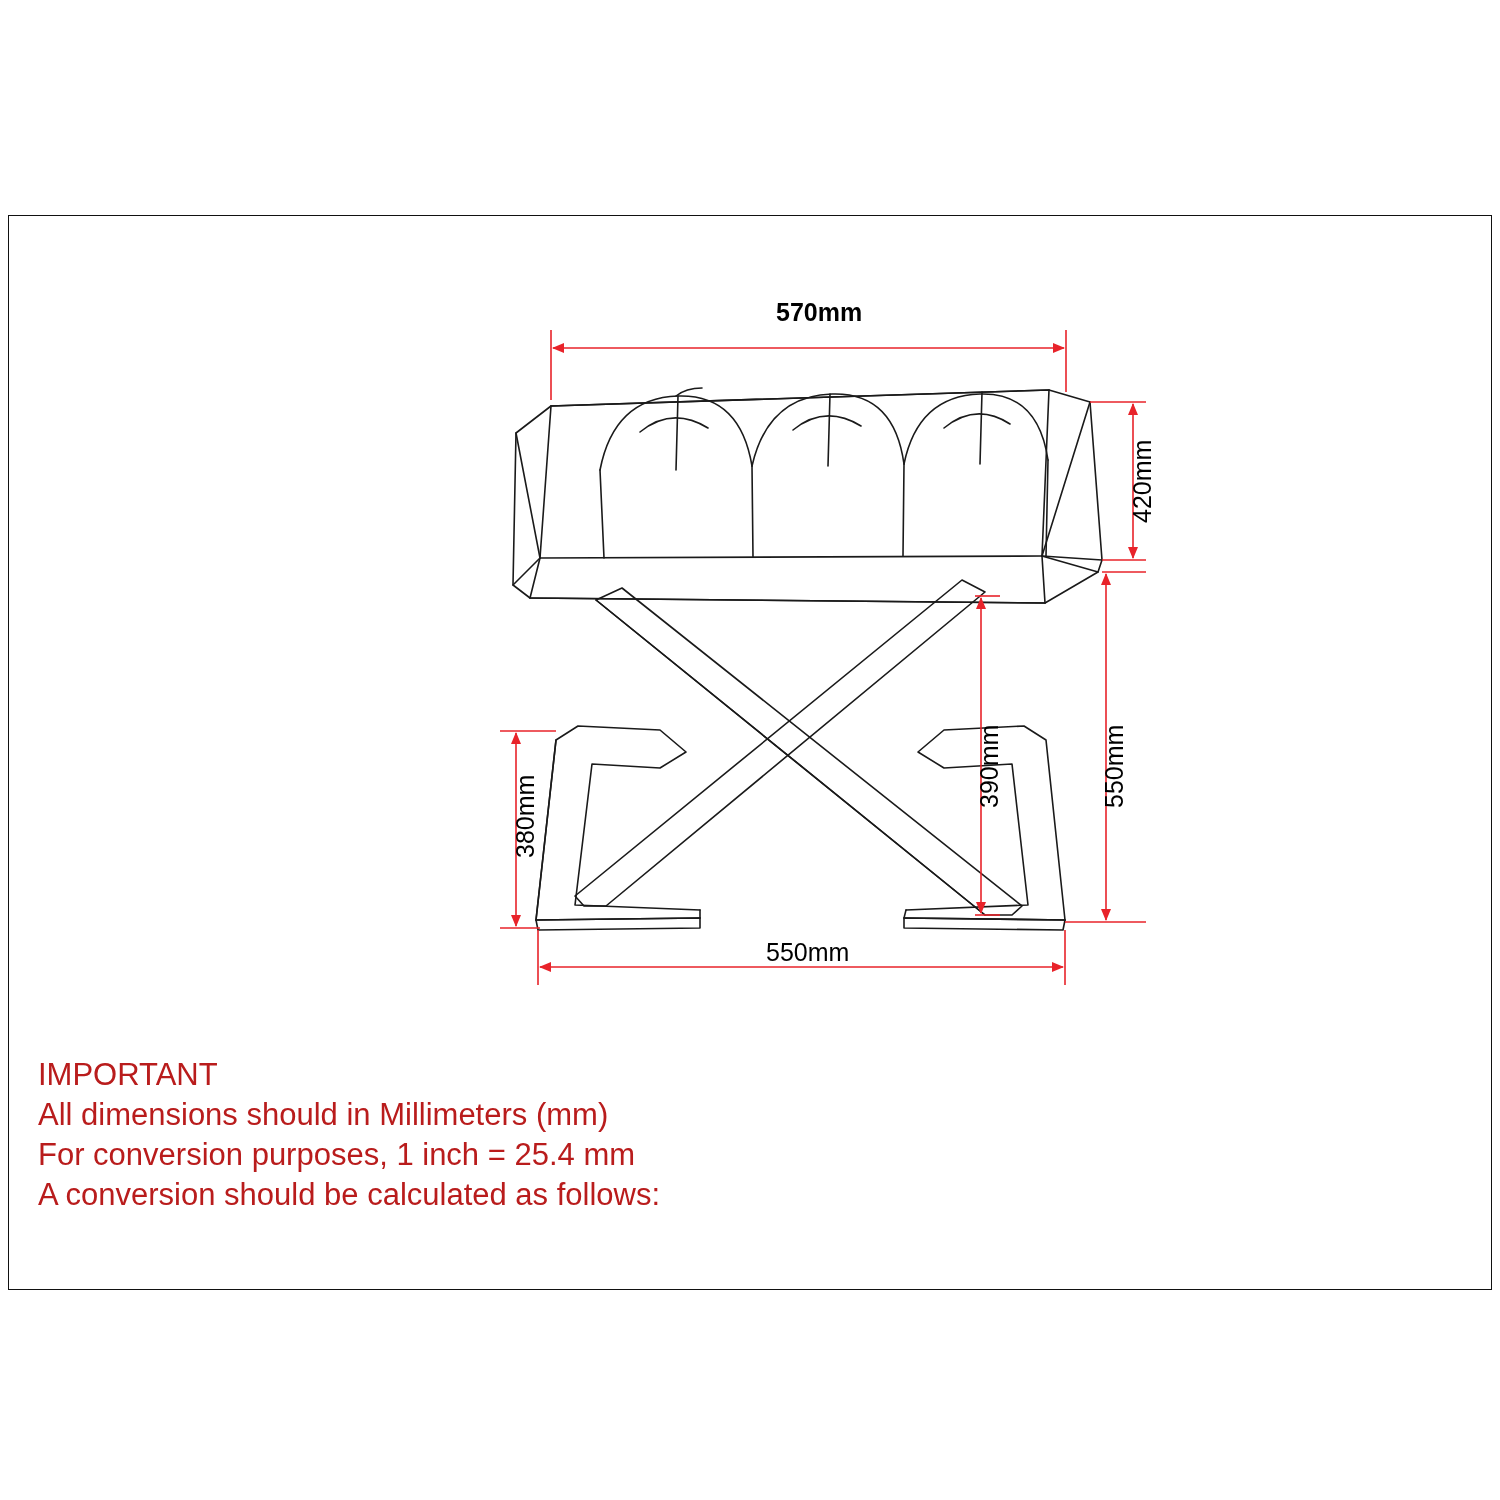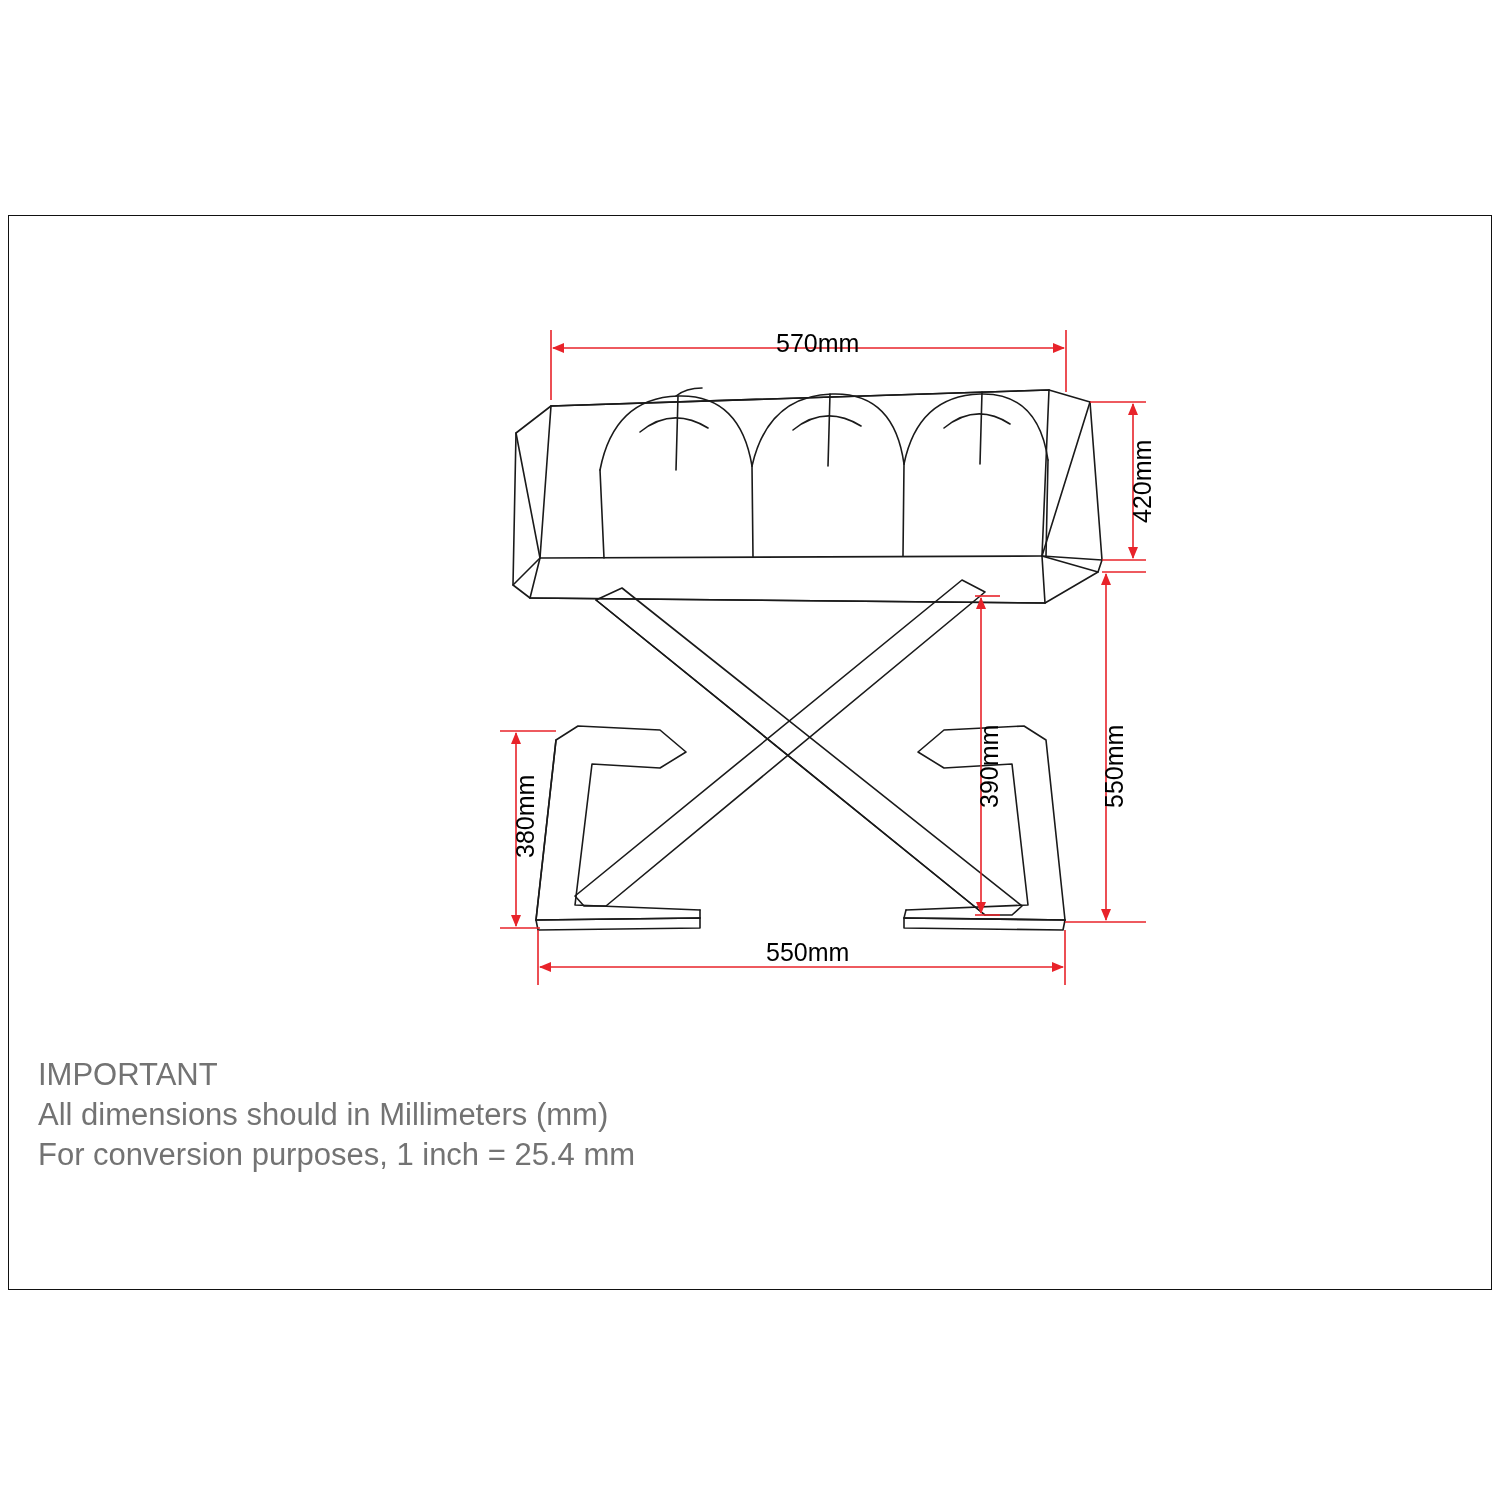--- a/index.html
+++ b/index.html
@@ -50,21 +50,21 @@
     transform: rotate(-90deg);
     transform-origin: left top;
   }
   .notes {
     position: absolute;
     left: 38px;
     top: 1055px;
     font-family: "Liberation Sans", sans-serif;
     font-size: 31px;
     line-height: 40px;
-    color: #737373;
+    color: #b91c1c;
   }
   .notes div {
     white-space: nowrap;
   }
 </style>
 </head>
 <body>
 
 <div id="sheet">
 
@@ -154,31 +154,32 @@
       <line x1="500" y1="731" x2="556" y2="731"></line>
       <line x1="500" y1="928" x2="540" y2="928"></line>
       <line x1="516" y1="733" x2="516" y2="926" marker-start="url(#arrL)" marker-end="url(#arrR)"></line>
 
       <line x1="538" y1="930" x2="538" y2="985"></line>
       <line x1="1065" y1="930" x2="1065" y2="985"></line>
       <line x1="540" y1="967" x2="1063" y2="967" marker-start="url(#arrL)" marker-end="url(#arrR)"></line>
     </g>
   </svg>
 
-  <div class="dimlabel" style="left:776px; top:329px;">570mm</div>
+  <div class="dimlabel" style="left:776px; top:298px;font-weight:bold;">570mm</div>
 
   <div class="dimlabel vert" style="left:1128px; top:523px;">420mm</div>
 
   <div class="dimlabel vert" style="left:1100px; top:808px;">550mm</div>
 
   <div class="dimlabel vert" style="left:975px; top:808px;">390mm</div>
 
   <div class="dimlabel vert" style="left:511px; top:858px;">380mm</div>
 
   <div class="dimlabel" style="left:766px; top:938px;">550mm</div>
 
   <div class="notes">
     <div>IMPORTANT</div>
     <div>All dimensions should in Millimeters (mm)</div>
     <div>For conversion purposes, 1 inch = 25.4 mm</div>
+    <div>A conversion should be calculated as follows:</div>
   </div>
 
 </div>
 
 </body></html>

